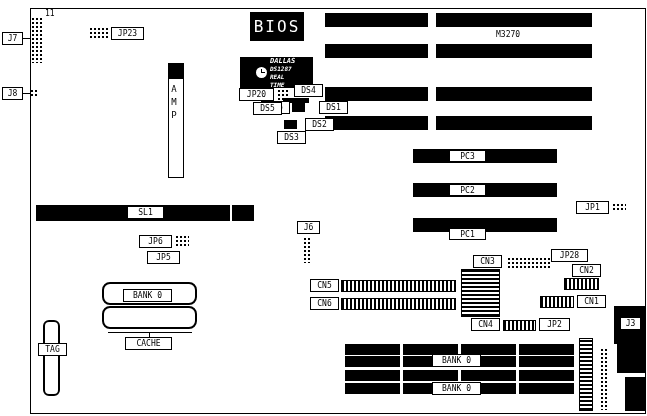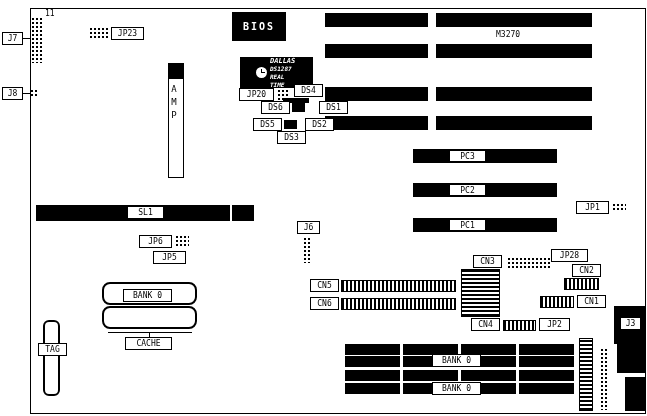--- a/index.html
+++ b/index.html
@@ -51,21 +51,21 @@
   <div class="lbl" style="left:2px;top:32px;width:21px;height:13px">J7</div>
   <div class="pins" style="left:89px;top:27px;width:19px;height:12px"></div>
   <div class="lbl" style="left:111px;top:27px;width:33px;height:13px">JP23</div>
   <div class="pins" style="left:30px;top:89px;width:9px;height:9px"></div>
   <div class="line" style="left:22px;top:93px;width:8px;height:1px"></div>
   <div class="lbl" style="left:2px;top:87px;width:21px;height:13px">J8</div>
 
   <div class="bar" style="left:168px;top:63px;width:16px;height:15px"></div>
   <div class="amp-body">AMP</div>
 
-  <div class="chip" style="left:232px;top:12px;width:54px;height:29px;font-size:10px;font-weight:bold;letter-spacing:2px">BIOS</div>
+  <div class="chip" style="left:250px;top:12px;width:54px;height:29px;font-size:16px;font-weight:normal;letter-spacing:2px">BIOS</div>
 
   <div class="chip" style="left:240px;top:57px;width:73px;height:31px;justify-content:center;padding:2px 16px">
     <span class="clock"></span>
     <span>
       <span class="rtc-l" style="display:block;font-size:7px">DALLAS</span>
       <span class="rtc-l" style="display:block;font-size:6px">DS1287</span>
       <span class="rtc-l" style="display:block;font-size:6px">REAL TIME</span>
     </span>
   </div>
 
@@ -80,42 +80,42 @@
   <span class="txt" style="left:496px;top:30px">M3270</span>
 
 
   <div class="lbl" style="left:239px;top:88px;width:35px;height:13px">JP20</div>
   <div class="pins" style="left:277px;top:89px;width:13px;height:11px"></div>
   <div class="lbl" style="left:294px;top:84px;width:29px;height:13px">DS4</div>
   <div class="bar" style="left:283px;top:98px;width:26px;height:5px"></div>
   <div class="lbl" style="left:261px;top:101px;width:29px;height:13px">DS6</div>
   <div class="bar" style="left:292px;top:103px;width:13px;height:9px"></div>
   <div class="lbl" style="left:319px;top:101px;width:29px;height:13px">DS1</div>
-  <div class="lbl" style="left:253px;top:118px;width:29px;height:13px">DS5</div>
+  <div class="lbl" style="left:253px;top:102px;width:29px;height:13px">DS5</div>
   <div class="bar" style="left:284px;top:120px;width:13px;height:9px"></div>
   <div class="lbl" style="left:305px;top:118px;width:29px;height:13px">DS2</div>
   <div class="lbl" style="left:277px;top:131px;width:29px;height:13px">DS3</div>
 
   <div class="bar" style="left:413px;top:149px;width:144px;height:14px"></div>
   <div class="lbl" style="left:449px;top:150px;width:37px;height:12px">PC3</div>
   <div class="bar" style="left:413px;top:183px;width:144px;height:14px"></div>
   <div class="lbl" style="left:449px;top:184px;width:37px;height:12px">PC2</div>
   <div class="bar" style="left:413px;top:218px;width:144px;height:14px"></div>
-  <div class="lbl" style="left:449px;top:219px;width:37px;height:12px">PC1</div>
+  <div class="lbl" style="left:449px;top:228px;width:37px;height:12px">PC1</div>
 
   <div class="lbl" style="left:576px;top:201px;width:33px;height:13px">JP1</div>
   <div class="pins" style="left:612px;top:203px;width:14px;height:9px"></div>
 
   <div class="bar" style="left:36px;top:205px;width:218px;height:16px"></div>
   <div class="line" style="left:230px;top:205px;width:2px;height:16px;background:#fff"></div>
   <div class="lbl" style="left:127px;top:206px;width:37px;height:13px">SL1</div>
 
   <div class="lbl" style="left:139px;top:235px;width:33px;height:13px">JP6</div>
   <div class="pins" style="left:175px;top:235px;width:14px;height:12px"></div>
-  <div class="lbl" style="left:153px;top:251px;width:33px;height:13px">JP5</div>
+  <div class="lbl" style="left:147px;top:251px;width:33px;height:13px">JP5</div>
 
   <div class="lbl" style="left:297px;top:221px;width:23px;height:13px">J6</div>
   <div class="pins" style="left:303px;top:237px;width:9px;height:26px"></div>
 
   <div class="lbl" style="left:551px;top:249px;width:37px;height:13px">JP28</div>
   <div class="pins" style="left:507px;top:257px;width:45px;height:12px"></div>
   <div class="lbl" style="left:473px;top:255px;width:29px;height:13px">CN3</div>
   <div class="stripe-h" style="left:461px;top:269px;width:39px;height:48px"></div>
   <div class="lbl" style="left:471px;top:318px;width:29px;height:13px">CN4</div>
   <div class="lbl" style="left:572px;top:264px;width:29px;height:13px">CN2</div>

